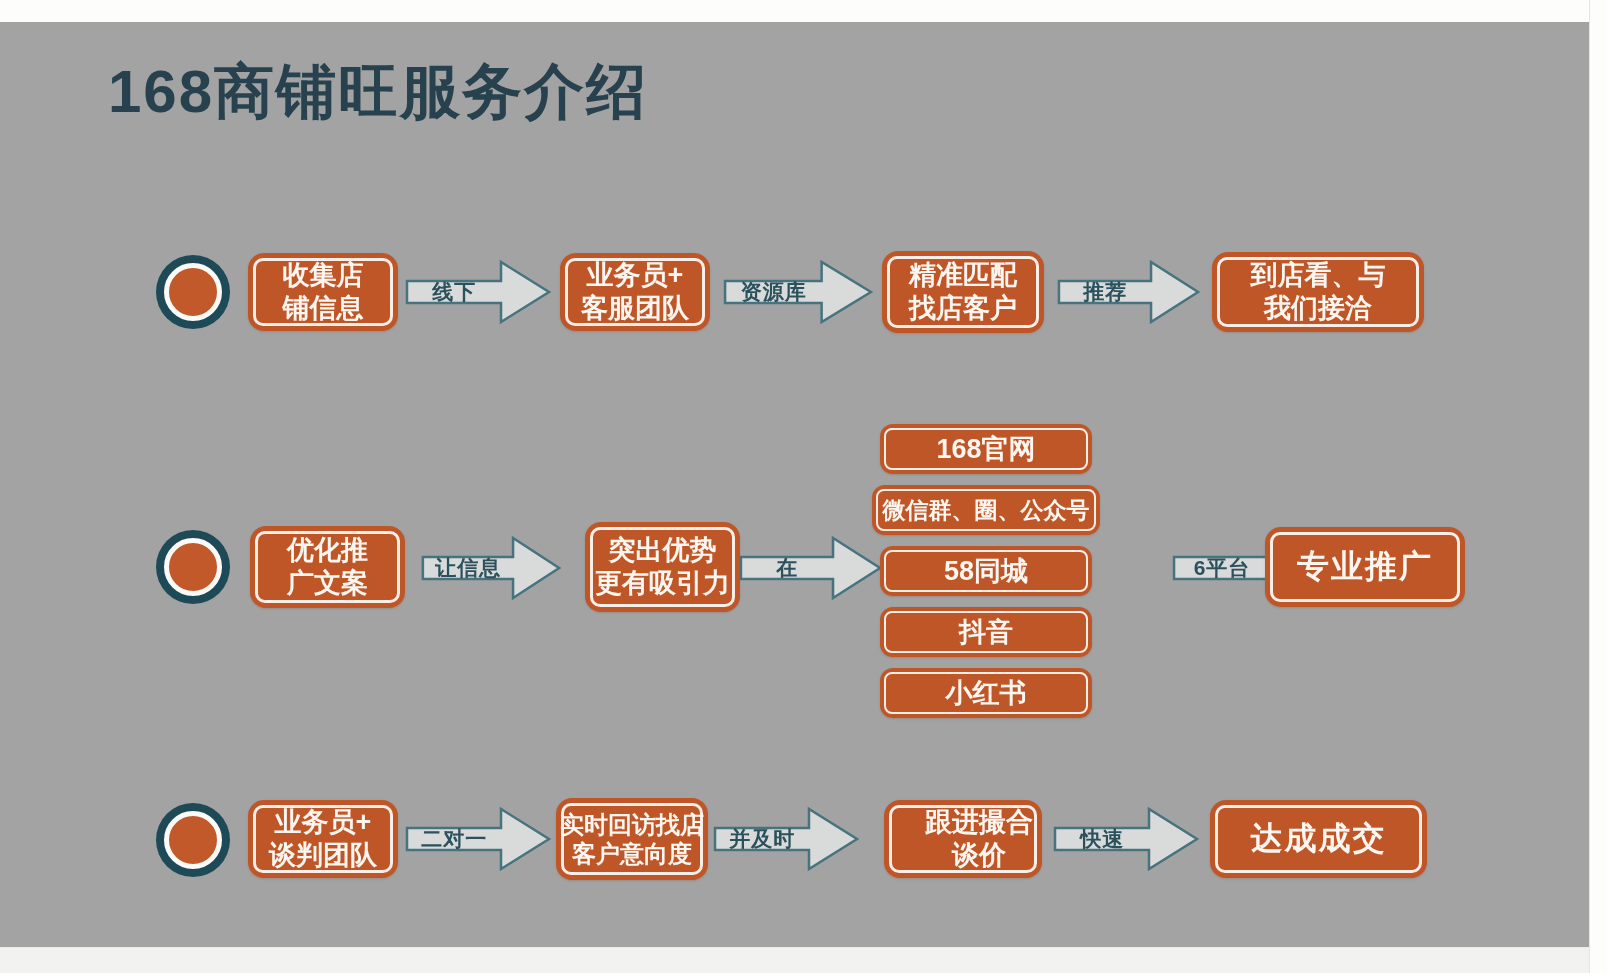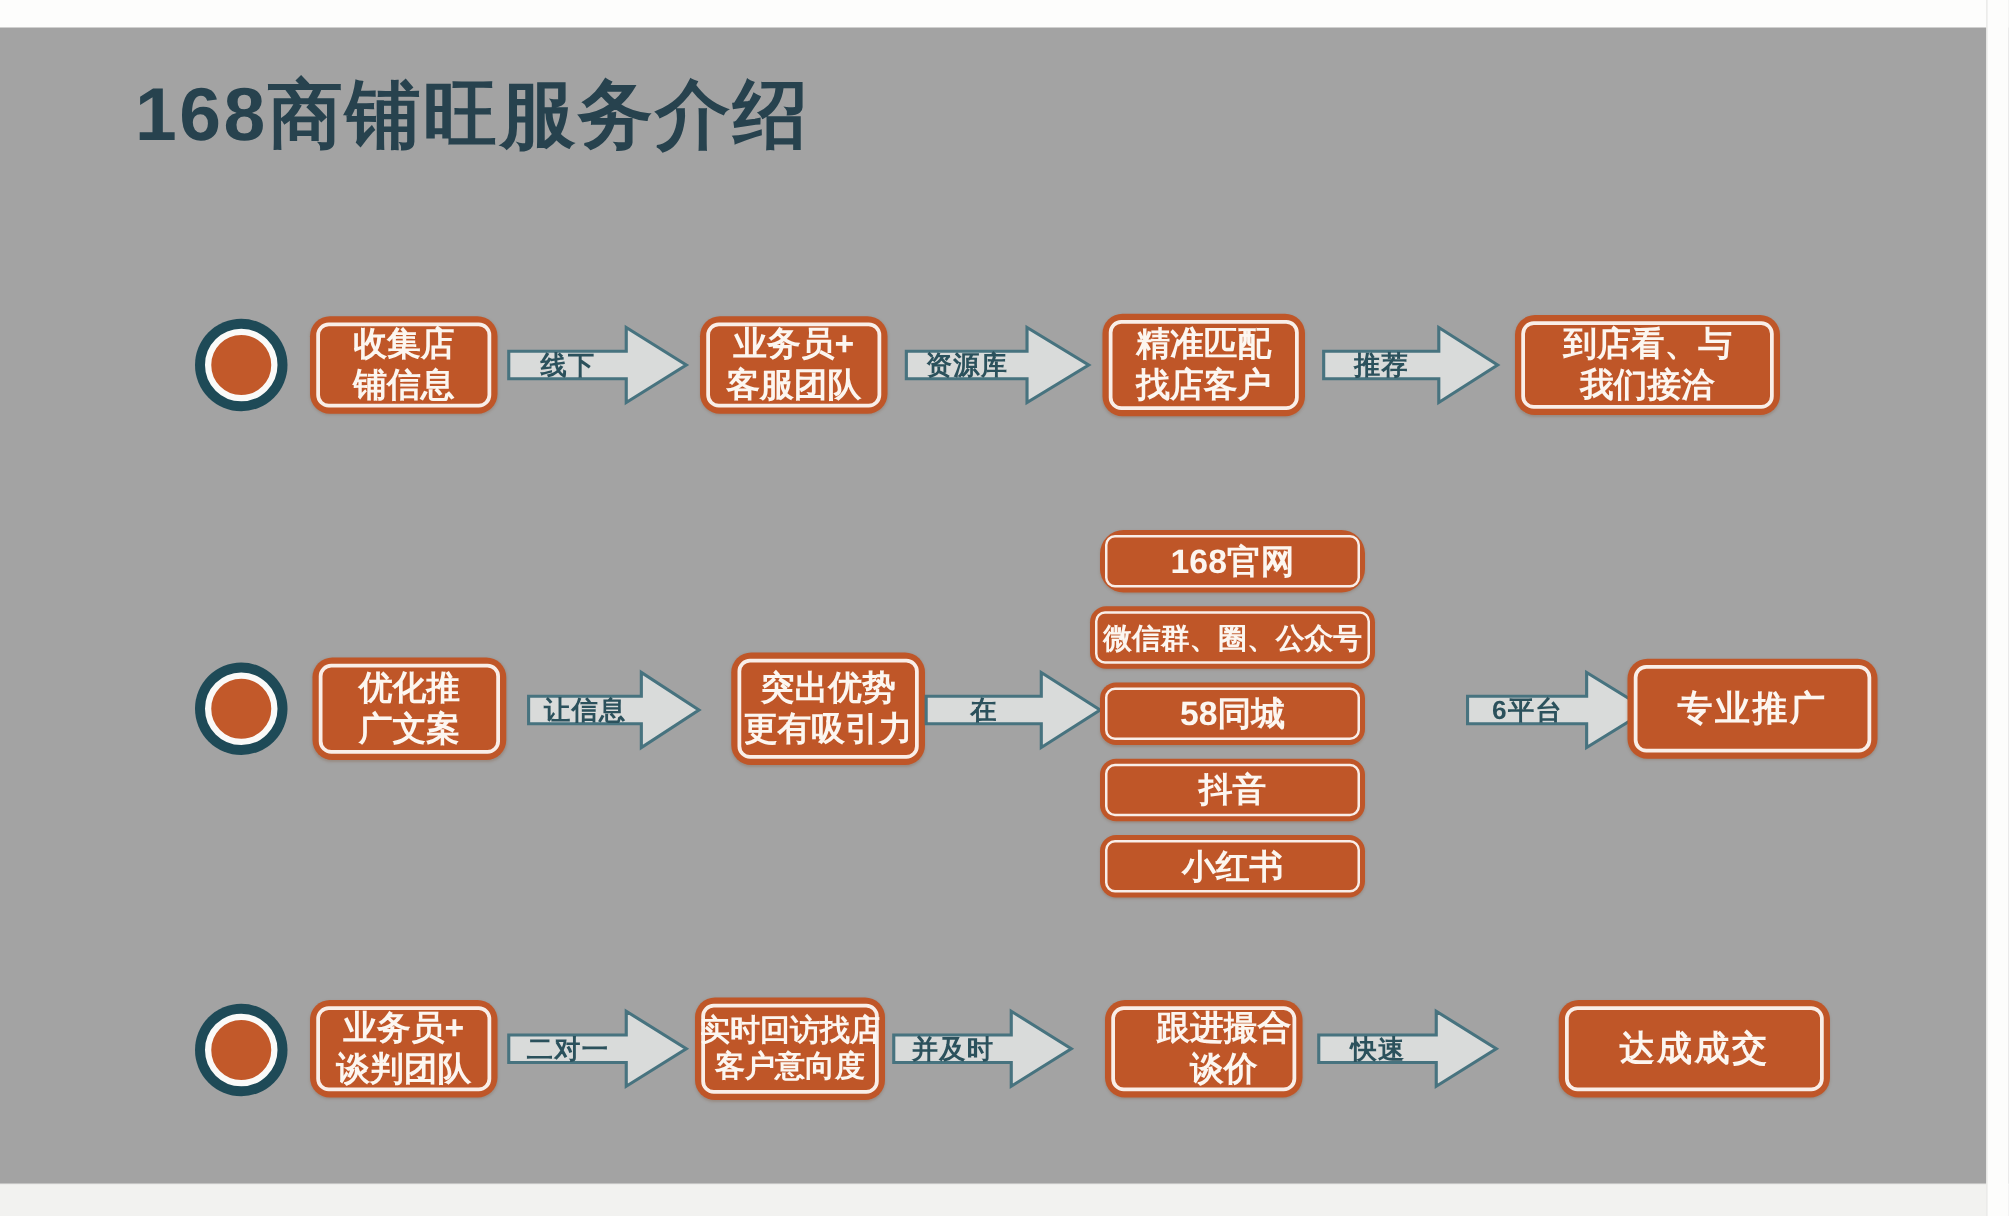--- a/index.html
+++ b/index.html
@@ -38,21 +38,21 @@
     box-shadow:0 1px 2px rgba(120,70,40,0.25);
   }
   .obox::after{
     content:"";position:absolute;inset:5px;
     border:3px solid rgba(252,247,242,0.95);border-radius:10px;
     pointer-events:none;
   }
   .obox .l{display:block;}
   .fs27{font-size:27px;}
   .fs24{font-size:24px;}
-  .fs28{font-size:28px;letter-spacing:2px;margin-left:37px;}
+  .fs28{font-size:32px;letter-spacing:2px;}
 
   .pbox{
     position:absolute;box-sizing:border-box;
     background:#bf5628;border-radius:13px;
     color:#fcf6f0;font-weight:bold;font-size:27px;
     display:flex;align-items:center;justify-content:center;
     text-align:center;
     box-shadow:0 1px 2px rgba(120,70,40,0.25);
   }
   .pbox::after{
@@ -142,21 +142,21 @@
     <span class="l">更有吸引力</span>
   </div>
 
   <div class="arrow" style="left:738px;top:533px;width:145px;height:70px;">
     <svg viewBox="0 0 148 70" preserveAspectRatio="none">
       <polygon points="3,24 97,24 97,5 145,35 97,65 97,46 3,46" fill="#d9dbda" stroke="#47737f" stroke-width="2.5" vector-effect="non-scaling-stroke"></polygon>
     </svg>
     <span class="lab">在</span>
   </div>
 
-  <div class="pbox" style="left:880px;top:424px;width:212px;height:50px;border-radius:19px;">
+  <div class="pbox" style="left:880px;top:424px;width:212px;height:50px;">
     <span>168官网</span>
   </div>
   <div class="pbox small" style="left:872px;top:485px;width:228px;height:50px;">
     <span>微信群、圈、公众号</span>
   </div>
   <div class="pbox" style="left:880px;top:546px;width:212px;height:50px;">
     <span>58同城</span>
   </div>
   <div class="pbox" style="left:880px;top:607px;width:212px;height:50px;">
     <span>抖音</span>

